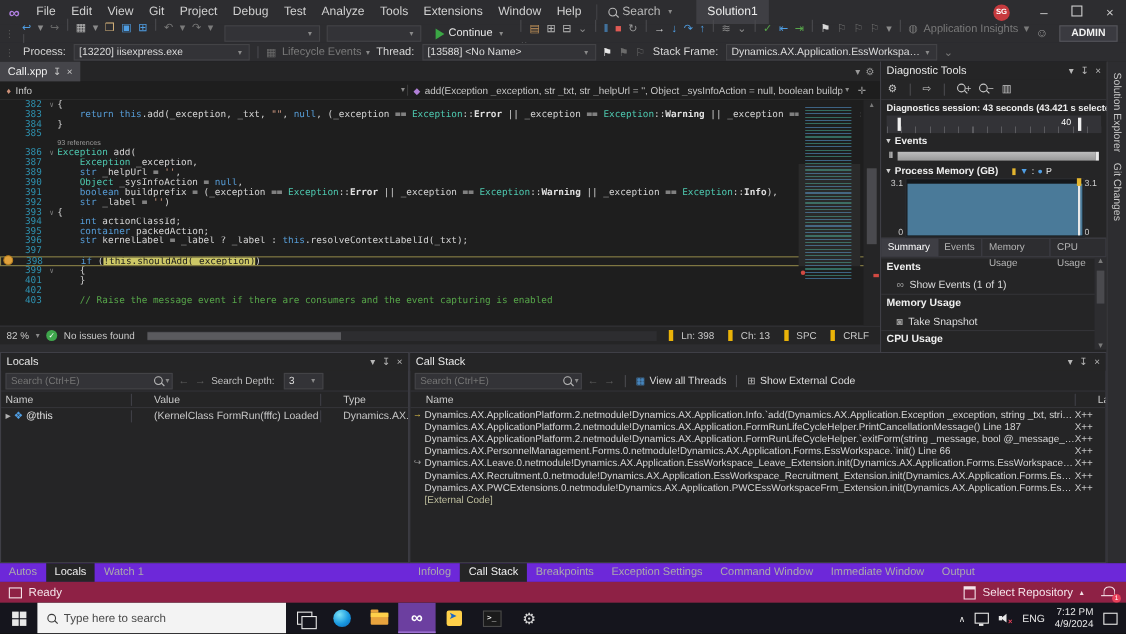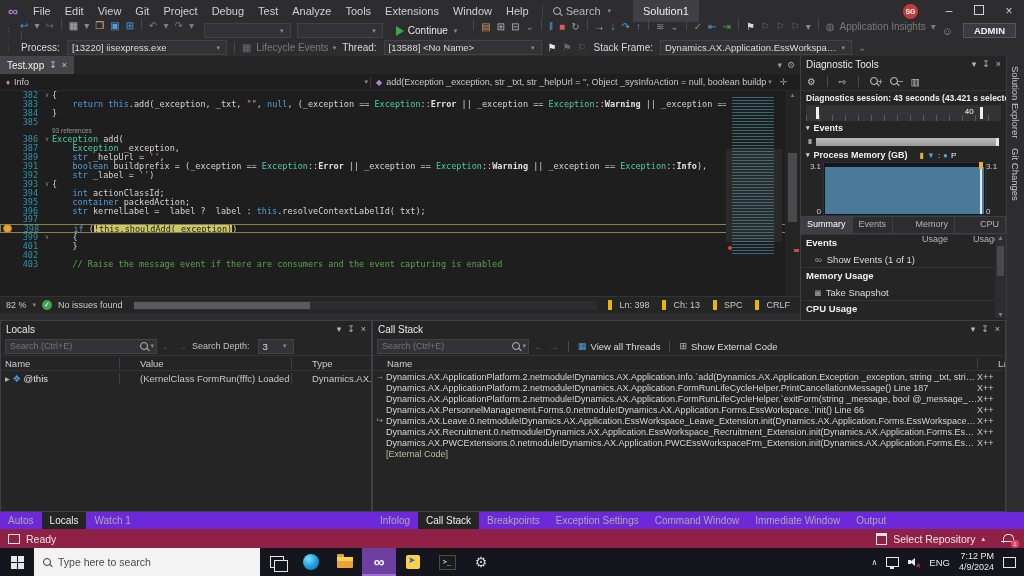--- a/index.html
+++ b/index.html
@@ -91,21 +91,21 @@
   .elbar{flex:1;height:8px;background:linear-gradient(#bdbdbd,#989898);border-right:3px solid #e8e8e8;}
   .legend{display:flex;align-items:center;gap:3px;font-weight:normal;font-size:8px;margin-left:8px;}
   .graphrow{height:54px;display:flex;padding:0 5px;}
   .glab{width:15px;display:flex;flex-direction:column;justify-content:space-between;font-size:8px;color:#d0d0d0;}
   .glab.r{align-items:flex-start;} .glab.l{align-items:flex-end;padding-right:2px;}
   .gplot{flex:1;position:relative;background:#15181b;border:1px solid #303034;}
   .gfill{position:absolute;left:1px;right:1px;bottom:1px;height:91%;background:#4a7a99;}
   .gline{position:absolute;right:3px;top:1px;bottom:1px;width:2px;background:#e8e8e8;}
   .gtick{position:absolute;right:2px;top:-1px;width:4px;height:7px;background:#e3b52f;}
   .dtabs{height:16px;display:flex;border-top:1px solid #3f3f46;border-bottom:1px solid #3f3f46;background:#2d2d30;}
-  .dtab{padding:0 6px;line-height:15px;font-size:9px;color:#b5b5b5;border-right:1px solid #3f3f46;text-align:right;}
+  .dtab{padding:0 6px;line-height:15px;font-size:9px;color:#b5b5b5;border-right:1px solid #3f3f46;}
   .dtab.act{background:#3e3e44;color:#ffffff;}
   #diag-summary{position:relative;height:84px;overflow:hidden;}
   .srow-h{height:16px;line-height:16px;padding:0 5px;color:#f0f0f0;font-weight:bold;font-size:9.5px;border-top:1px solid #333337;}
   .srow-i{height:16px;display:flex;align-items:center;gap:5px;padding:0 5px 0 14px;color:#dcdcdc;font-size:9.5px;}
   .sscroll{position:absolute;right:0;top:0;bottom:0;width:11px;background:#2d2d30;color:#7a7a7a;font-size:7px;text-align:center;}
   .sthumb{position:absolute;left:2px;right:2px;top:12px;height:30px;background:#4a4a4e;}
   .sdown{position:absolute;bottom:0;left:0;right:0;}
   
   #sidestrip{position:absolute;left:1006px;top:56px;width:18px;height:456px;background:#2d2d30;border-left:1px solid #3a3a3e;}
   #sidestrip span{writing-mode:vertical-rl;display:block;font-size:9.5px;color:#c8c8c8;padding:10px 0 0 3px;white-space:nowrap;}
@@ -241,21 +241,21 @@
         <span class="cv">Dynamics.AX.Application.EssWorkspace_L</span>
         <span class="spacer"></span>
         <span class="car">▾</span>
       </span>
     <span class="tbi" style="color:#7a7a7a">⌄</span>
   </div>
 
   <div id="editor">
     <div class="etabs">
       <div class="etab">
-        <span>Test.xpp</span>
+        <span>Call.xpp</span>
         <span class="pin">↧</span>
         <span class="tclose">×</span>
       </div>
       <div class="spacer"></div>
       <span class="ticon">▾</span>
       <span class="ticon">⚙</span>
     </div>
     <div class="crumbs">
       <div class="crumbL">
         <span class="cicon">♦</span>
@@ -273,20 +273,21 @@
     <div class="codewrap">
       <div id="code-lines">
           <div class="code-row"><span class="c-bp"></span><span class="c-num">382</span><span class="c-fold">∨</span><span class="c-code"><span class="sd">{</span></span></div>
           <div class="code-row"><span class="c-bp"></span><span class="c-num">383</span><span class="c-fold"></span><span class="c-code"><span class="sd">    </span><span class="sk">return</span><span class="sd"> </span><span class="sk">this</span><span class="sd">.add(_exception, _txt, </span><span class="ss">""</span><span class="sd">, </span><span class="sk">null</span><span class="sd">, (_exception == </span><span class="st">Exception</span><span class="sd">::</span><span class="sb">Error</span><span class="sd"> || _exception == </span><span class="st">Exception</span><span class="sd">::</span><span class="sb">Warning</span><span class="sd"> || _exception == </span><span class="st">Exception</span><span class="sd">::</span><span class="sb">Info</span></span></div>
           <div class="code-row"><span class="c-bp"></span><span class="c-num">384</span><span class="c-fold"></span><span class="c-code"><span class="sd">}</span></span></div>
           <div class="code-row"><span class="c-bp"></span><span class="c-num">385</span><span class="c-fold"></span><span class="c-code"></span></div>
           <div class="code-row"><span class="c-bp"></span><span class="c-num"></span><span class="c-fold"></span><span class="c-code refline">93 references</span></div>
           <div class="code-row"><span class="c-bp"></span><span class="c-num">386</span><span class="c-fold">∨</span><span class="c-code"><span class="st">Exception</span><span class="sd"> add(</span></span></div>
           <div class="code-row"><span class="c-bp"></span><span class="c-num">387</span><span class="c-fold"></span><span class="c-code"><span class="sd">    </span><span class="st">Exception</span><span class="sd"> _exception,</span></span></div>
           <div class="code-row"><span class="c-bp"></span><span class="c-num">389</span><span class="c-fold"></span><span class="c-code"><span class="sd">    </span><span class="sk">str</span><span class="sd"> _helpUrl = </span><span class="ss">''</span><span class="sd">,</span></span></div>
+          <div class="code-row"><span class="c-bp"></span><span class="c-num">390</span><span class="c-fold"></span><span class="c-code"><span class="sd">    </span><span class="st">Object</span><span class="sd"> _sysInfoAction = </span><span class="sk">null</span><span class="sd">,</span></span></div>
           <div class="code-row"><span class="c-bp"></span><span class="c-num">391</span><span class="c-fold"></span><span class="c-code"><span class="sd">    </span><span class="sk">boolean</span><span class="sd"> buildprefix = (_exception == </span><span class="st">Exception</span><span class="sd">::</span><span class="sb">Error</span><span class="sd"> || _exception == </span><span class="st">Exception</span><span class="sd">::</span><span class="sb">Warning</span><span class="sd"> || _exception == </span><span class="st">Exception</span><span class="sd">::</span><span class="sb">Info</span><span class="sd">),</span></span></div>
           <div class="code-row"><span class="c-bp"></span><span class="c-num">392</span><span class="c-fold"></span><span class="c-code"><span class="sd">    </span><span class="sk">str</span><span class="sd"> _label = </span><span class="ss">''</span><span class="sd">)</span></span></div>
           <div class="code-row"><span class="c-bp"></span><span class="c-num">393</span><span class="c-fold">∨</span><span class="c-code"><span class="sd">{</span></span></div>
           <div class="code-row"><span class="c-bp"></span><span class="c-num">394</span><span class="c-fold"></span><span class="c-code"><span class="sd">    </span><span class="sk">int</span><span class="sd"> actionClassId;</span></span></div>
           <div class="code-row"><span class="c-bp"></span><span class="c-num">395</span><span class="c-fold"></span><span class="c-code"><span class="sd">    </span><span class="sk">container</span><span class="sd"> packedAction;</span></span></div>
           <div class="code-row"><span class="c-bp"></span><span class="c-num">396</span><span class="c-fold"></span><span class="c-code"><span class="sd">    </span><span class="sk">str</span><span class="sd"> kernelLabel = _label ? _label : </span><span class="sk">this</span><span class="sd">.resolveContextLabelId(_txt);</span></span></div>
           <div class="code-row"><span class="c-bp"></span><span class="c-num">397</span><span class="c-fold"></span><span class="c-code"></span></div>
           <div class="code-row cur"><span class="c-bp"><span class="bpdot"></span></span><span class="c-num">398</span><span class="c-fold"></span><span class="c-code"><span class="sd">    </span><span class="sk">if</span><span class="sd"> (</span><span class="sh">!this.shouldAdd(_exception)</span><span class="sd">)</span></span></div>
           <div class="code-row"><span class="c-bp"></span><span class="c-num">399</span><span class="c-fold">∨</span><span class="c-code"><span class="sd">    {</span></span></div>
           <div class="code-row"><span class="c-bp"></span><span class="c-num">401</span><span class="c-fold"></span><span class="c-code"><span class="sd">    }</span></span></div>

